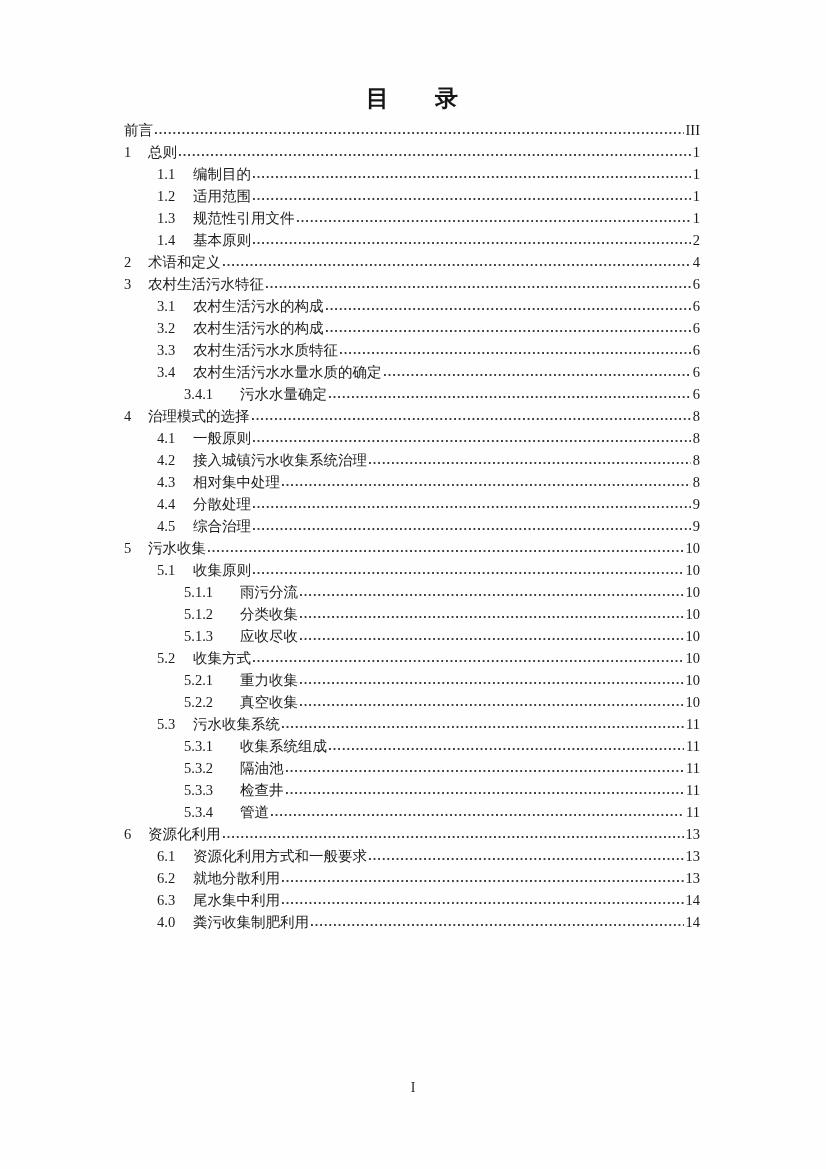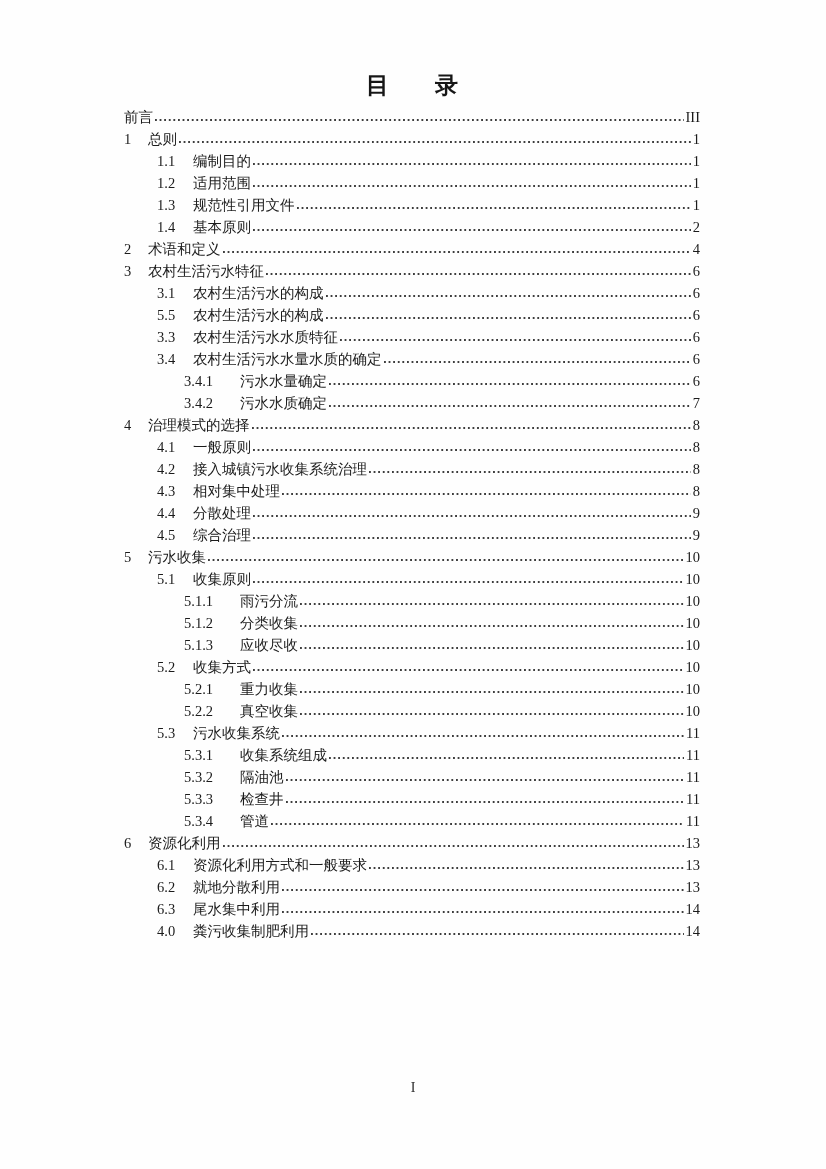--- a/index.html
+++ b/index.html
@@ -10,21 +10,21 @@
     margin: 0 auto;
     background: #fefefe;
     font-family: "Liberation Serif", "DejaVu Serif", serif;
     color: #1b1b1b;
     overflow: hidden;
   }
   .content {
     position: absolute;
     left: 124px;
     right: 126px;
-    top: 3px;
+    top: 16px;
     padding-top: 68px;
   }
   .doc-title {
     text-align: center;
     font-size: 23px;
     font-weight: bold;
     line-height: 30px;
     margin: 0 0 5px 0;
     color: #161616;
   }
@@ -129,21 +129,21 @@
   </div>
 
   <div class="toc-row l2">
     <span class="num">3.1</span>
     <span class="label">农村生活污水的构成</span>
     <span class="dots"></span>
     <span class="pg">6</span>
   </div>
 
   <div class="toc-row l2">
-    <span class="num">5.5</span>
+    <span class="num">3.2</span>
     <span class="label">农村生活污水的构成</span>
     <span class="dots"></span>
     <span class="pg">6</span>
   </div>
 
   <div class="toc-row l2">
     <span class="num">3.3</span>
     <span class="label">农村生活污水水质特征</span>
     <span class="dots"></span>
     <span class="pg">6</span>
@@ -156,26 +156,20 @@
     <span class="pg">6</span>
   </div>
 
   <div class="toc-row l3">
     <span class="num">3.4.1</span>
     <span class="label">污水水量确定</span>
     <span class="dots"></span>
     <span class="pg">6</span>
   </div>
 
-  <div class="toc-row l3">
-    <span class="num">3.4.2</span>
-    <span class="label">污水水质确定</span>
-    <span class="dots"></span>
-    <span class="pg">7</span>
-  </div>
 
   <div class="toc-row l1">
     <span class="num">4</span>
     <span class="label">治理模式的选择</span>
     <span class="dots"></span>
     <span class="pg">8</span>
   </div>
 
   <div class="toc-row l2">
     <span class="num">4.1</span>

